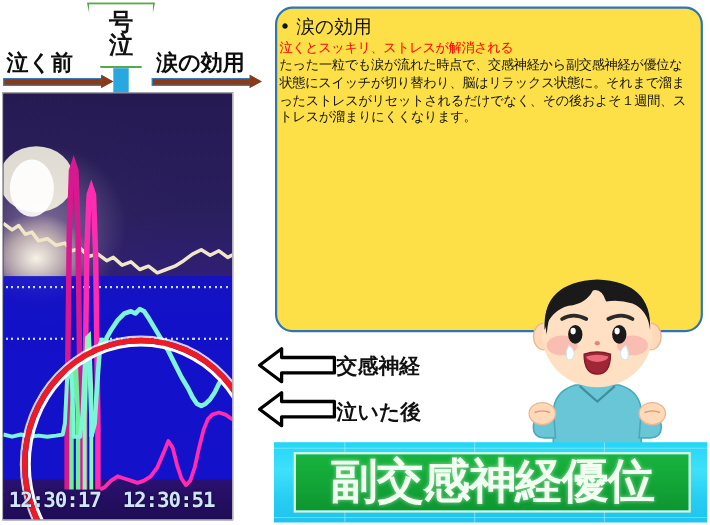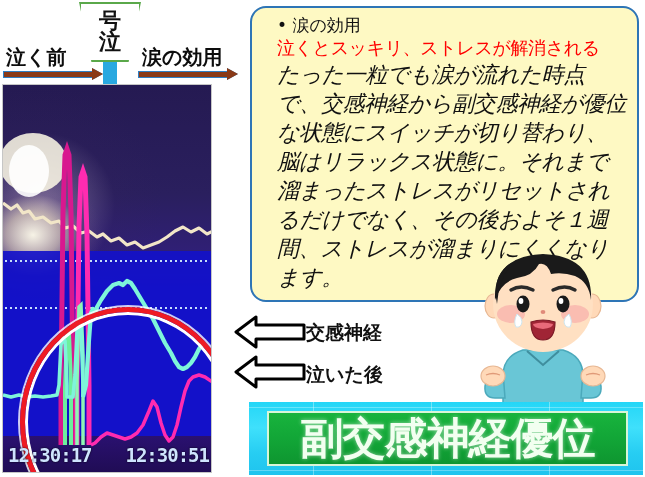--- a/index.html
+++ b/index.html
@@ -71,30 +71,30 @@
 
   
   #red-circle{position:absolute;left:17px;top:222px;width:216px;height:230px;
       border-radius:50%;border:5px solid #ee1b24;box-sizing:border-box;
       box-shadow:0 0 0 3px #ffffff inset, 0 0 0 2px rgba(255,255,255,.8);}
 
   .timestamp{position:absolute;font-family:"DejaVu Sans Mono","Liberation Mono",monospace;
       font-size:19px;font-weight:700;color:#cfe4ff;letter-spacing:-1px;
       text-shadow:0 0 2px #000;}
   #ts-left{left:5px;bottom:6px;}
-  #ts-right{right:2px;bottom:6px;}
+  #ts-right{right:16px;bottom:6px;}
 
   
   #info-box{position:absolute;left:250px;top:6px;width:389px;height:296px;
-      background:#fef9c3;border:2px solid #2e75b6;border-radius:16px;box-sizing:border-box;
-      padding:7px 9px 0 25px;}
+      background:#fde047;border:2px solid #2e75b6;border-radius:16px;box-sizing:border-box;
+      padding:7px 9px 0 2px;}
   #info-title{font-size:17px;color:#111;line-height:1.25;white-space:nowrap;}
-  #info-headline{font-size:18px;color:#ff0000;line-height:1.3;letter-spacing:-0.4px;
+  #info-headline{font-size:12px;color:#ff0000;line-height:1.3;letter-spacing:-0.4px;
       white-space:nowrap;}
-  #info-body{font-size:22px;color:#111;line-height:1.32;letter-spacing:-0.3px;font-style:italic;}
+  #info-body{font-size:12px;color:#111;line-height:1.32;letter-spacing:-0.3px;}
 
   
   .callout-arrow{position:absolute;}
   #callout-arrow-1{left:234px;top:315px;}
   #callout-arrow-2{left:234px;top:355px;}
   .callout-label{position:absolute;font-size:19px;font-weight:700;color:#111;white-space:nowrap;}
   #callout-label-1{left:306px;top:320px;}
   #callout-label-2{left:306px;top:362px;}
 
   

